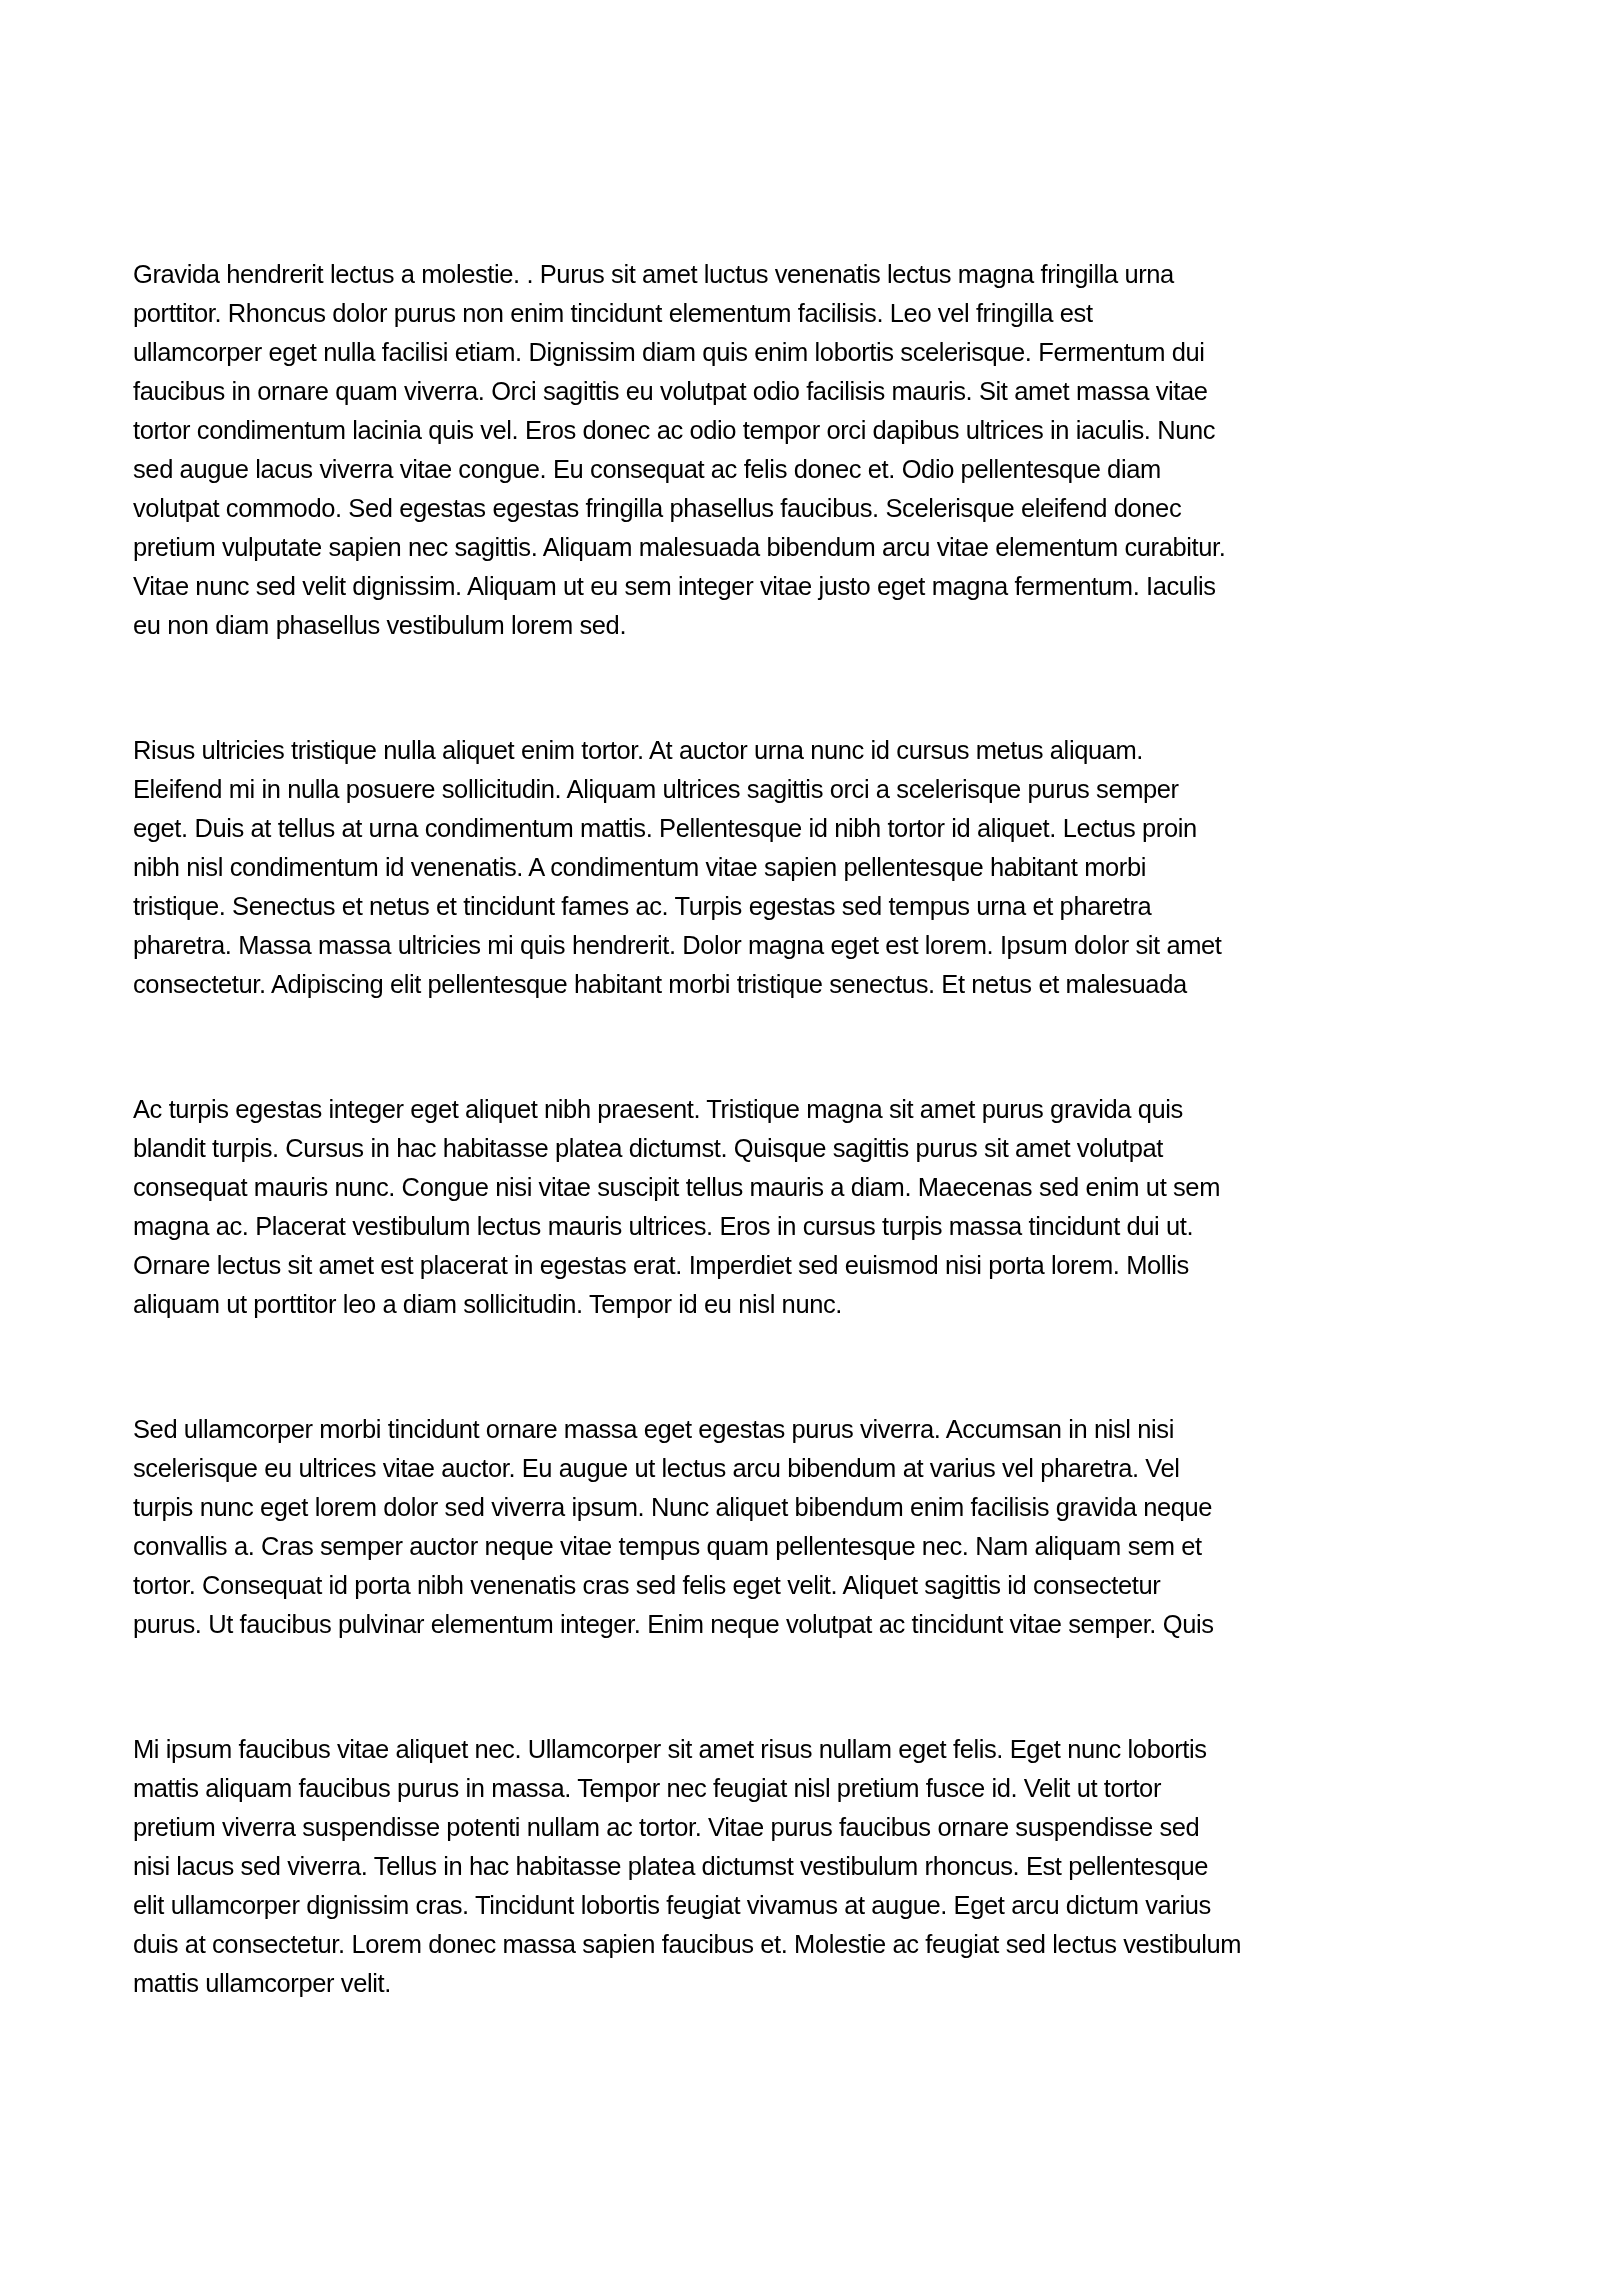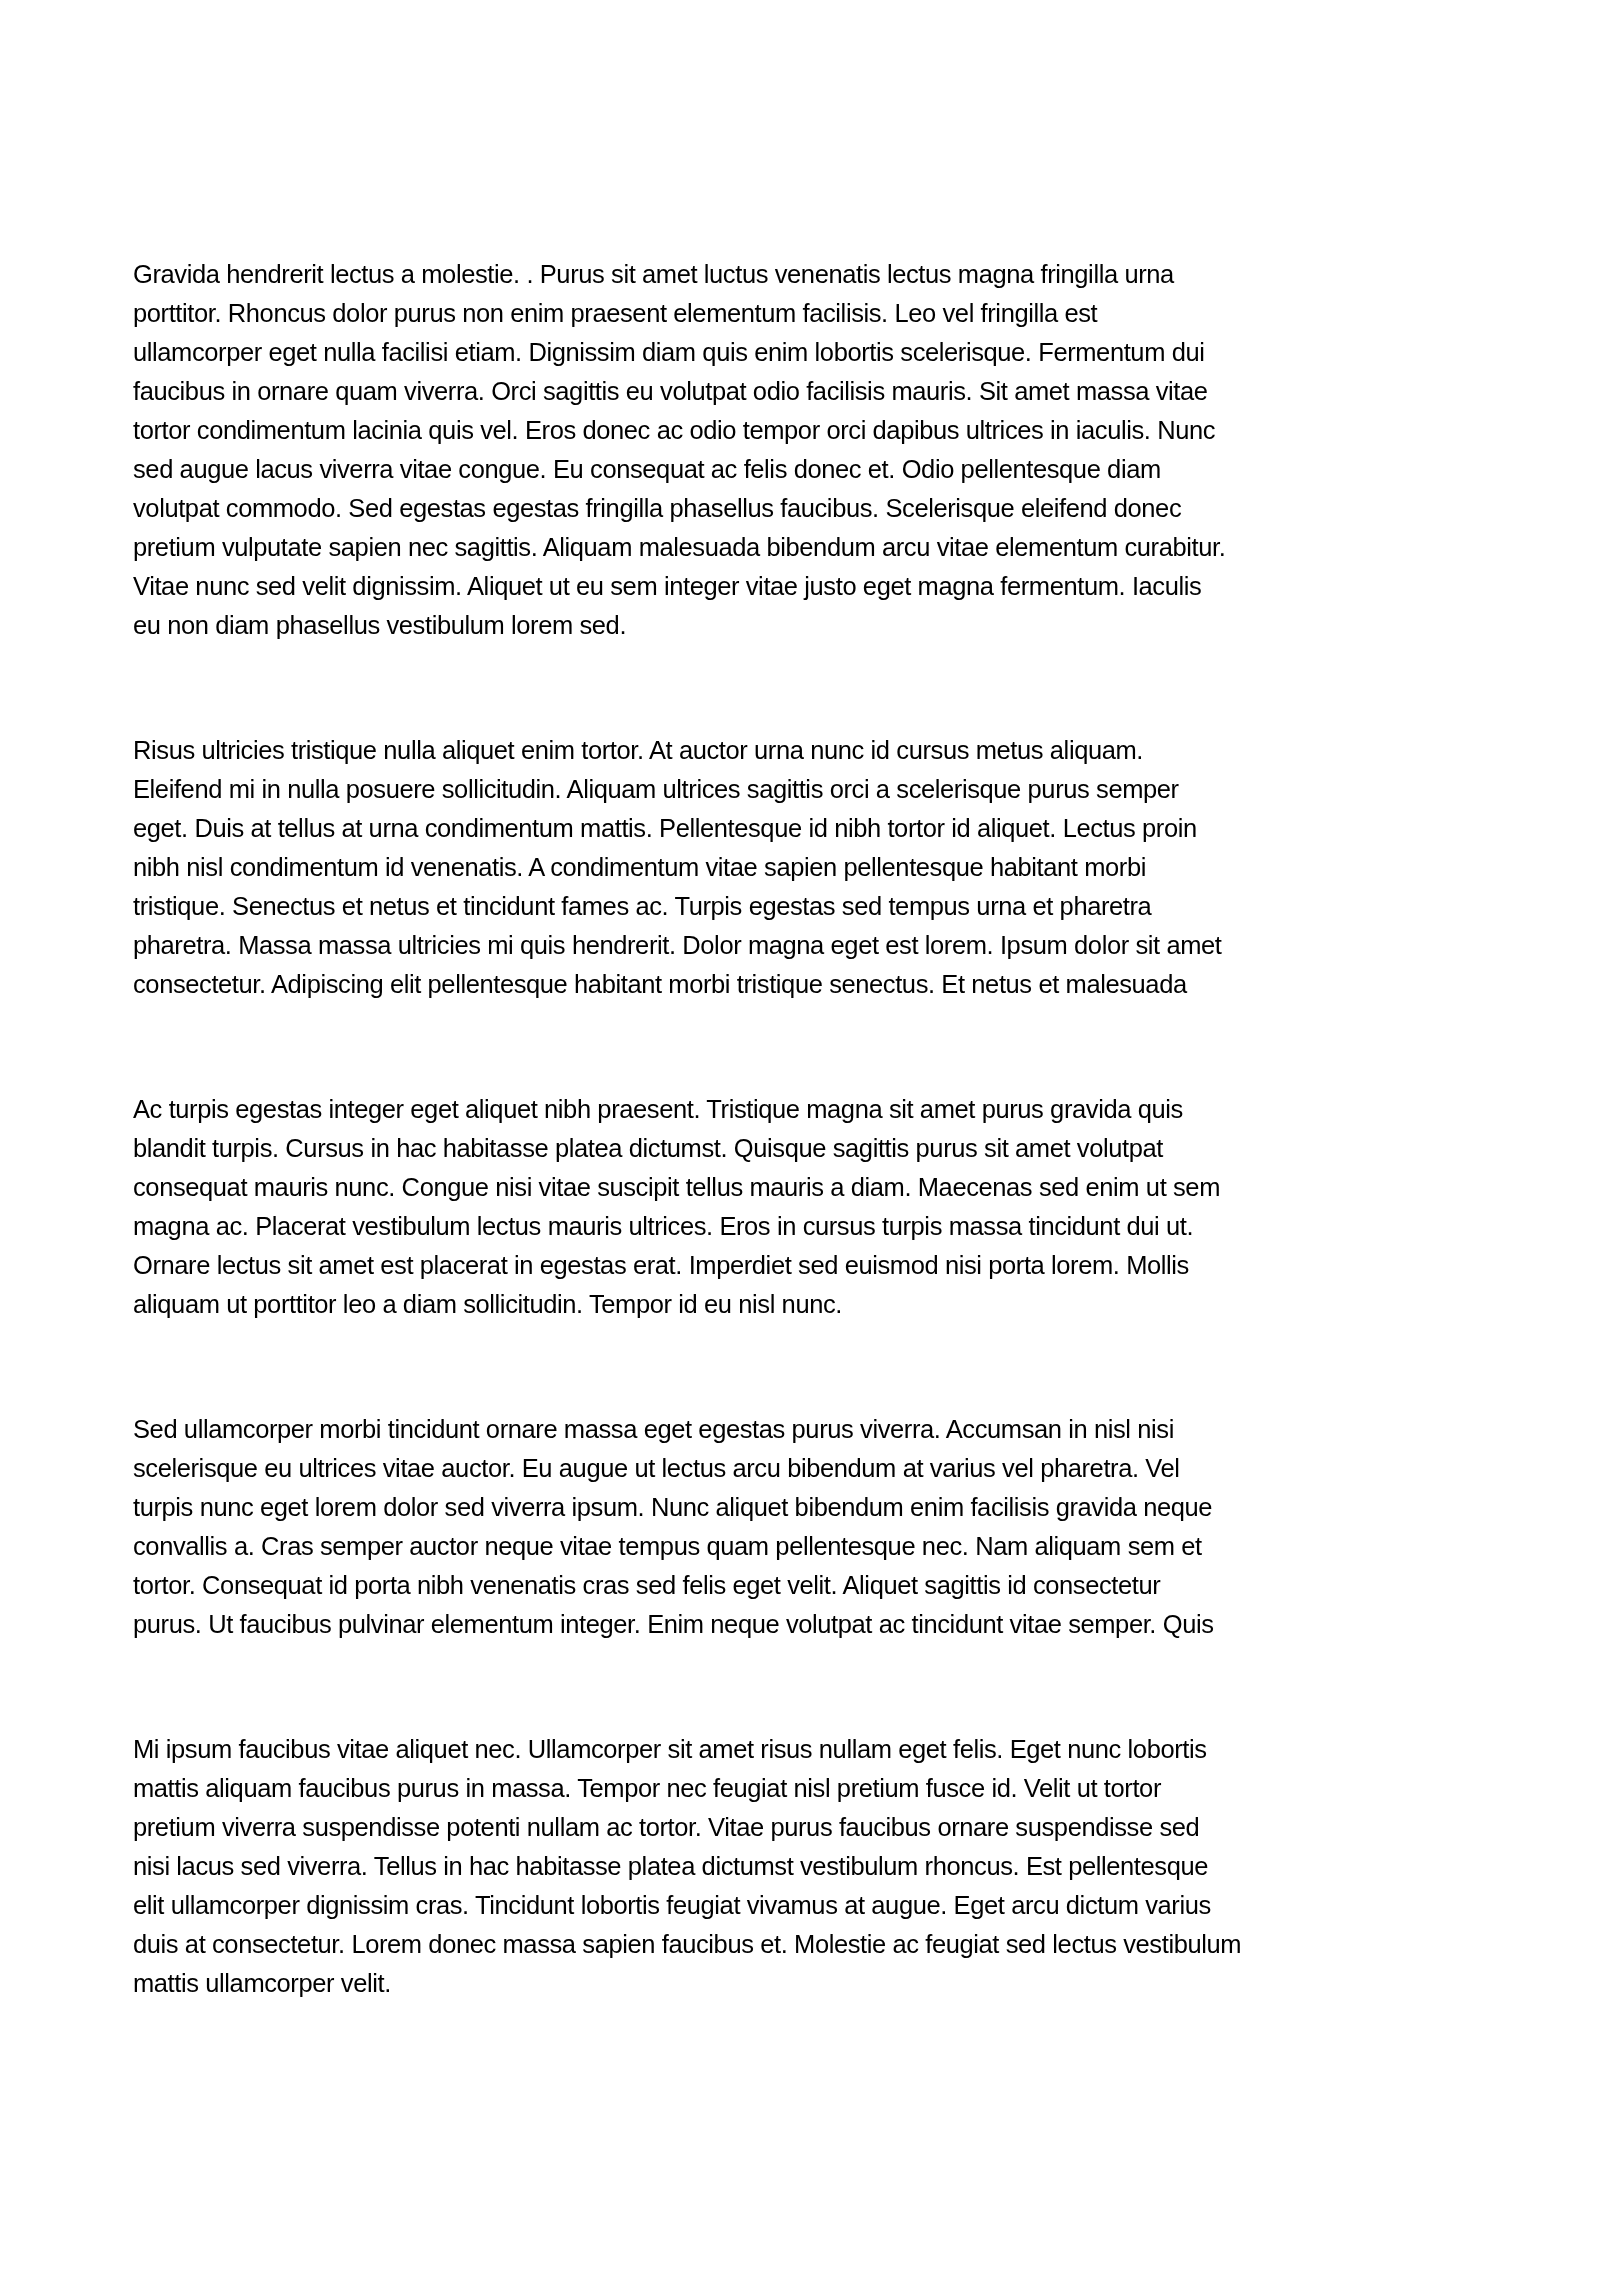--- a/index.html
+++ b/index.html
@@ -34,28 +34,28 @@
     height: 39px;
   }
 </style>
 </head>
 <body>
 
 <div class="page">
   <div class="doc-body">
       <p class="para">
         <span class="line">Gravida hendrerit lectus a molestie. . Purus sit amet luctus venenatis lectus magna fringilla urna</span>
-        <span class="line">porttitor. Rhoncus dolor purus non enim praesent elementum facilisis. Leo vel fringilla est</span>
+        <span class="line">porttitor. Rhoncus dolor purus non enim tincidunt elementum facilisis. Leo vel fringilla est</span>
         <span class="line">ullamcorper eget nulla facilisi etiam. Dignissim diam quis enim lobortis scelerisque. Fermentum dui</span>
         <span class="line">faucibus in ornare quam viverra. Orci sagittis eu volutpat odio facilisis mauris. Sit amet massa vitae</span>
         <span class="line">tortor condimentum lacinia quis vel. Eros donec ac odio tempor orci dapibus ultrices in iaculis. Nunc</span>
         <span class="line">sed augue lacus viverra vitae congue. Eu consequat ac felis donec et. Odio pellentesque diam</span>
         <span class="line">volutpat commodo. Sed egestas egestas fringilla phasellus faucibus. Scelerisque eleifend donec</span>
         <span class="line">pretium vulputate sapien nec sagittis. Aliquam malesuada bibendum arcu vitae elementum curabitur.</span>
-        <span class="line">Vitae nunc sed velit dignissim. Aliquet ut eu sem integer vitae justo eget magna fermentum. Iaculis</span>
+        <span class="line">Vitae nunc sed velit dignissim. Aliquam ut eu sem integer vitae justo eget magna fermentum. Iaculis</span>
         <span class="line">eu non diam phasellus vestibulum lorem sed.</span>
       </p>
       <p class="para">
         <span class="line">Risus ultricies tristique nulla aliquet enim tortor. At auctor urna nunc id cursus metus aliquam.</span>
         <span class="line">Eleifend mi in nulla posuere sollicitudin. Aliquam ultrices sagittis orci a scelerisque purus semper</span>
         <span class="line">eget. Duis at tellus at urna condimentum mattis. Pellentesque id nibh tortor id aliquet. Lectus proin</span>
         <span class="line">nibh nisl condimentum id venenatis. A condimentum vitae sapien pellentesque habitant morbi</span>
         <span class="line">tristique. Senectus et netus et tincidunt fames ac. Turpis egestas sed tempus urna et pharetra</span>
         <span class="line">pharetra. Massa massa ultricies mi quis hendrerit. Dolor magna eget est lorem. Ipsum dolor sit amet</span>
         <span class="line">consectetur. Adipiscing elit pellentesque habitant morbi tristique senectus. Et netus et malesuada</span>

